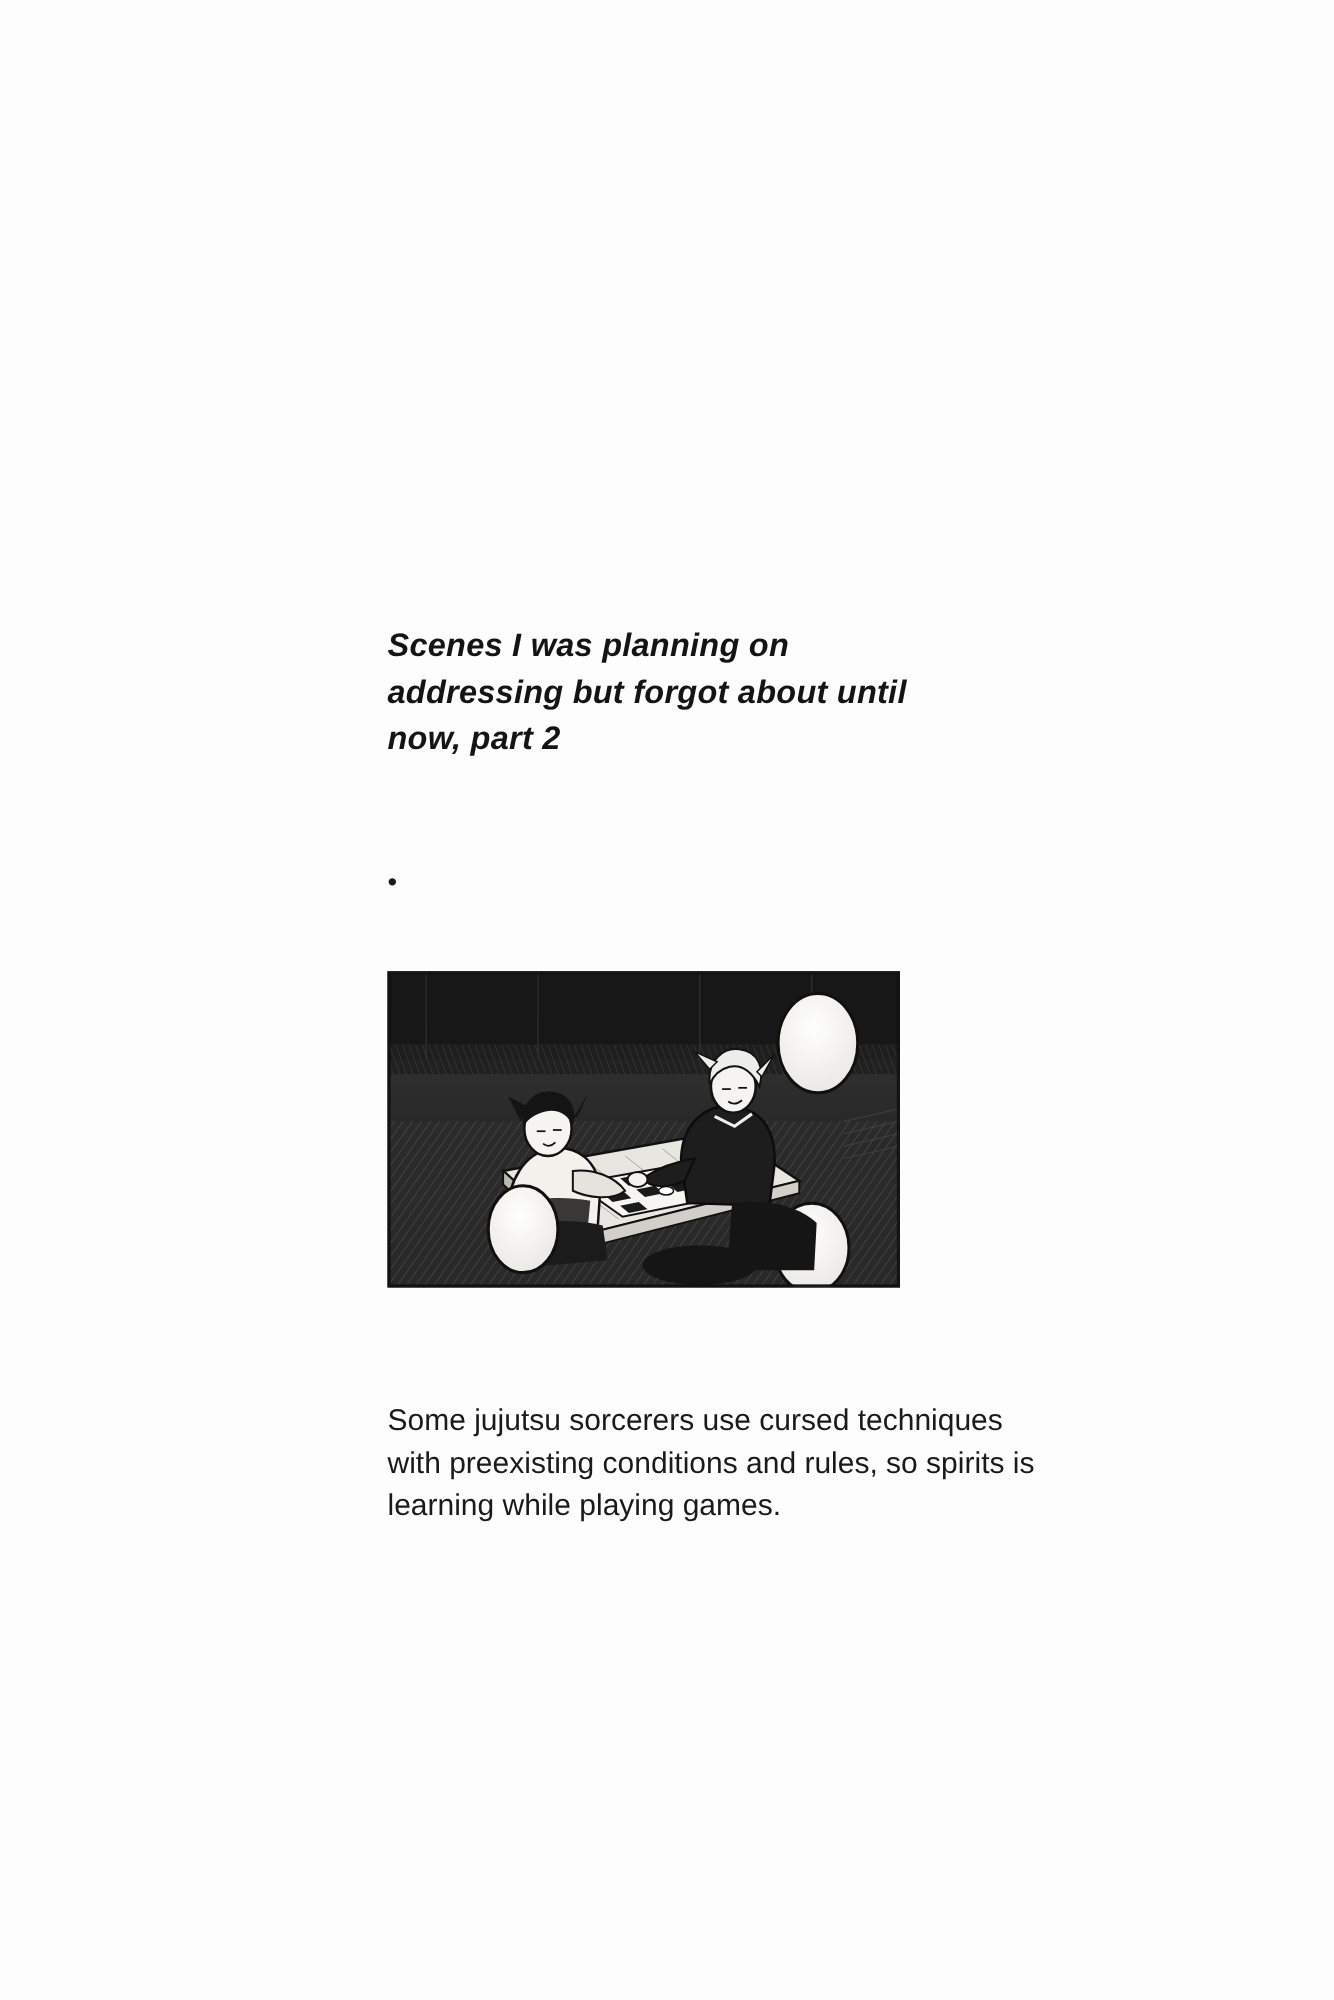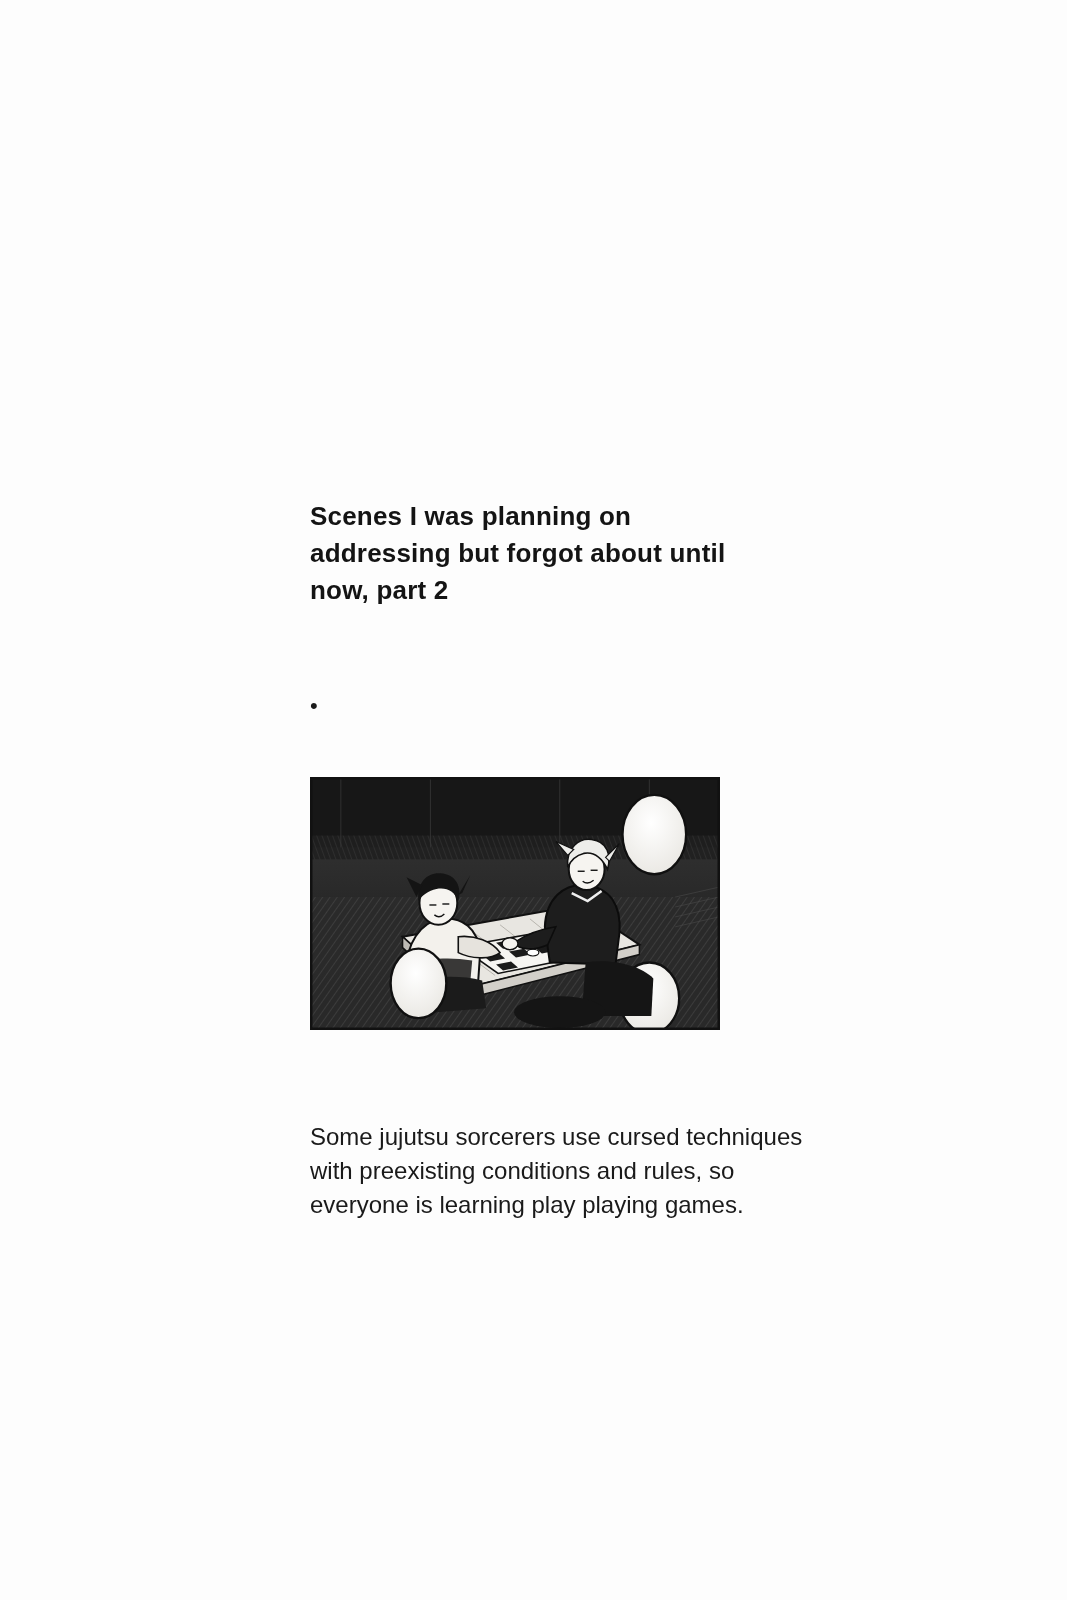--- a/index.html
+++ b/index.html
@@ -30,20 +30,21 @@
   }
 
   .heading {
     font-size: 26px;
     font-weight: bold;
     line-height: 1.42;
     letter-spacing: 0.2px;
     color: #141414;
     margin: 0;
     width: 440px;
+    font-style: italic;
   }
 
   .bullet-row {
     margin-top: 86px;
     display: flex;
     align-items: baseline;
     font-size: 25px;
     line-height: 1.3;
     color: #1a1a1a;
   }
@@ -217,16 +218,16 @@
           <line x1="366" y1="120" x2="410" y2="110"></line>
           <line x1="366" y1="130" x2="410" y2="120"></line>
           <line x1="366" y1="140" x2="410" y2="130"></line>
           <line x1="366" y1="150" x2="410" y2="140"></line>
         </g>
 
         <rect x="0.5" y="0.5" width="409" height="252" fill="none" stroke="#111" stroke-width="2"></rect>
       </svg>
     </div>
 
-    <p class="caption">Some jujutsu sorcerers use cursed techniques with preexisting conditions and rules, so everyone is learning play playing games.</p>
+    <p class="caption">Some jujutsu sorcerers use cursed techniques with preexisting conditions and rules, so spirits is learning while playing games.</p>
 
   </div>
 </div>
 
 </body></html>

